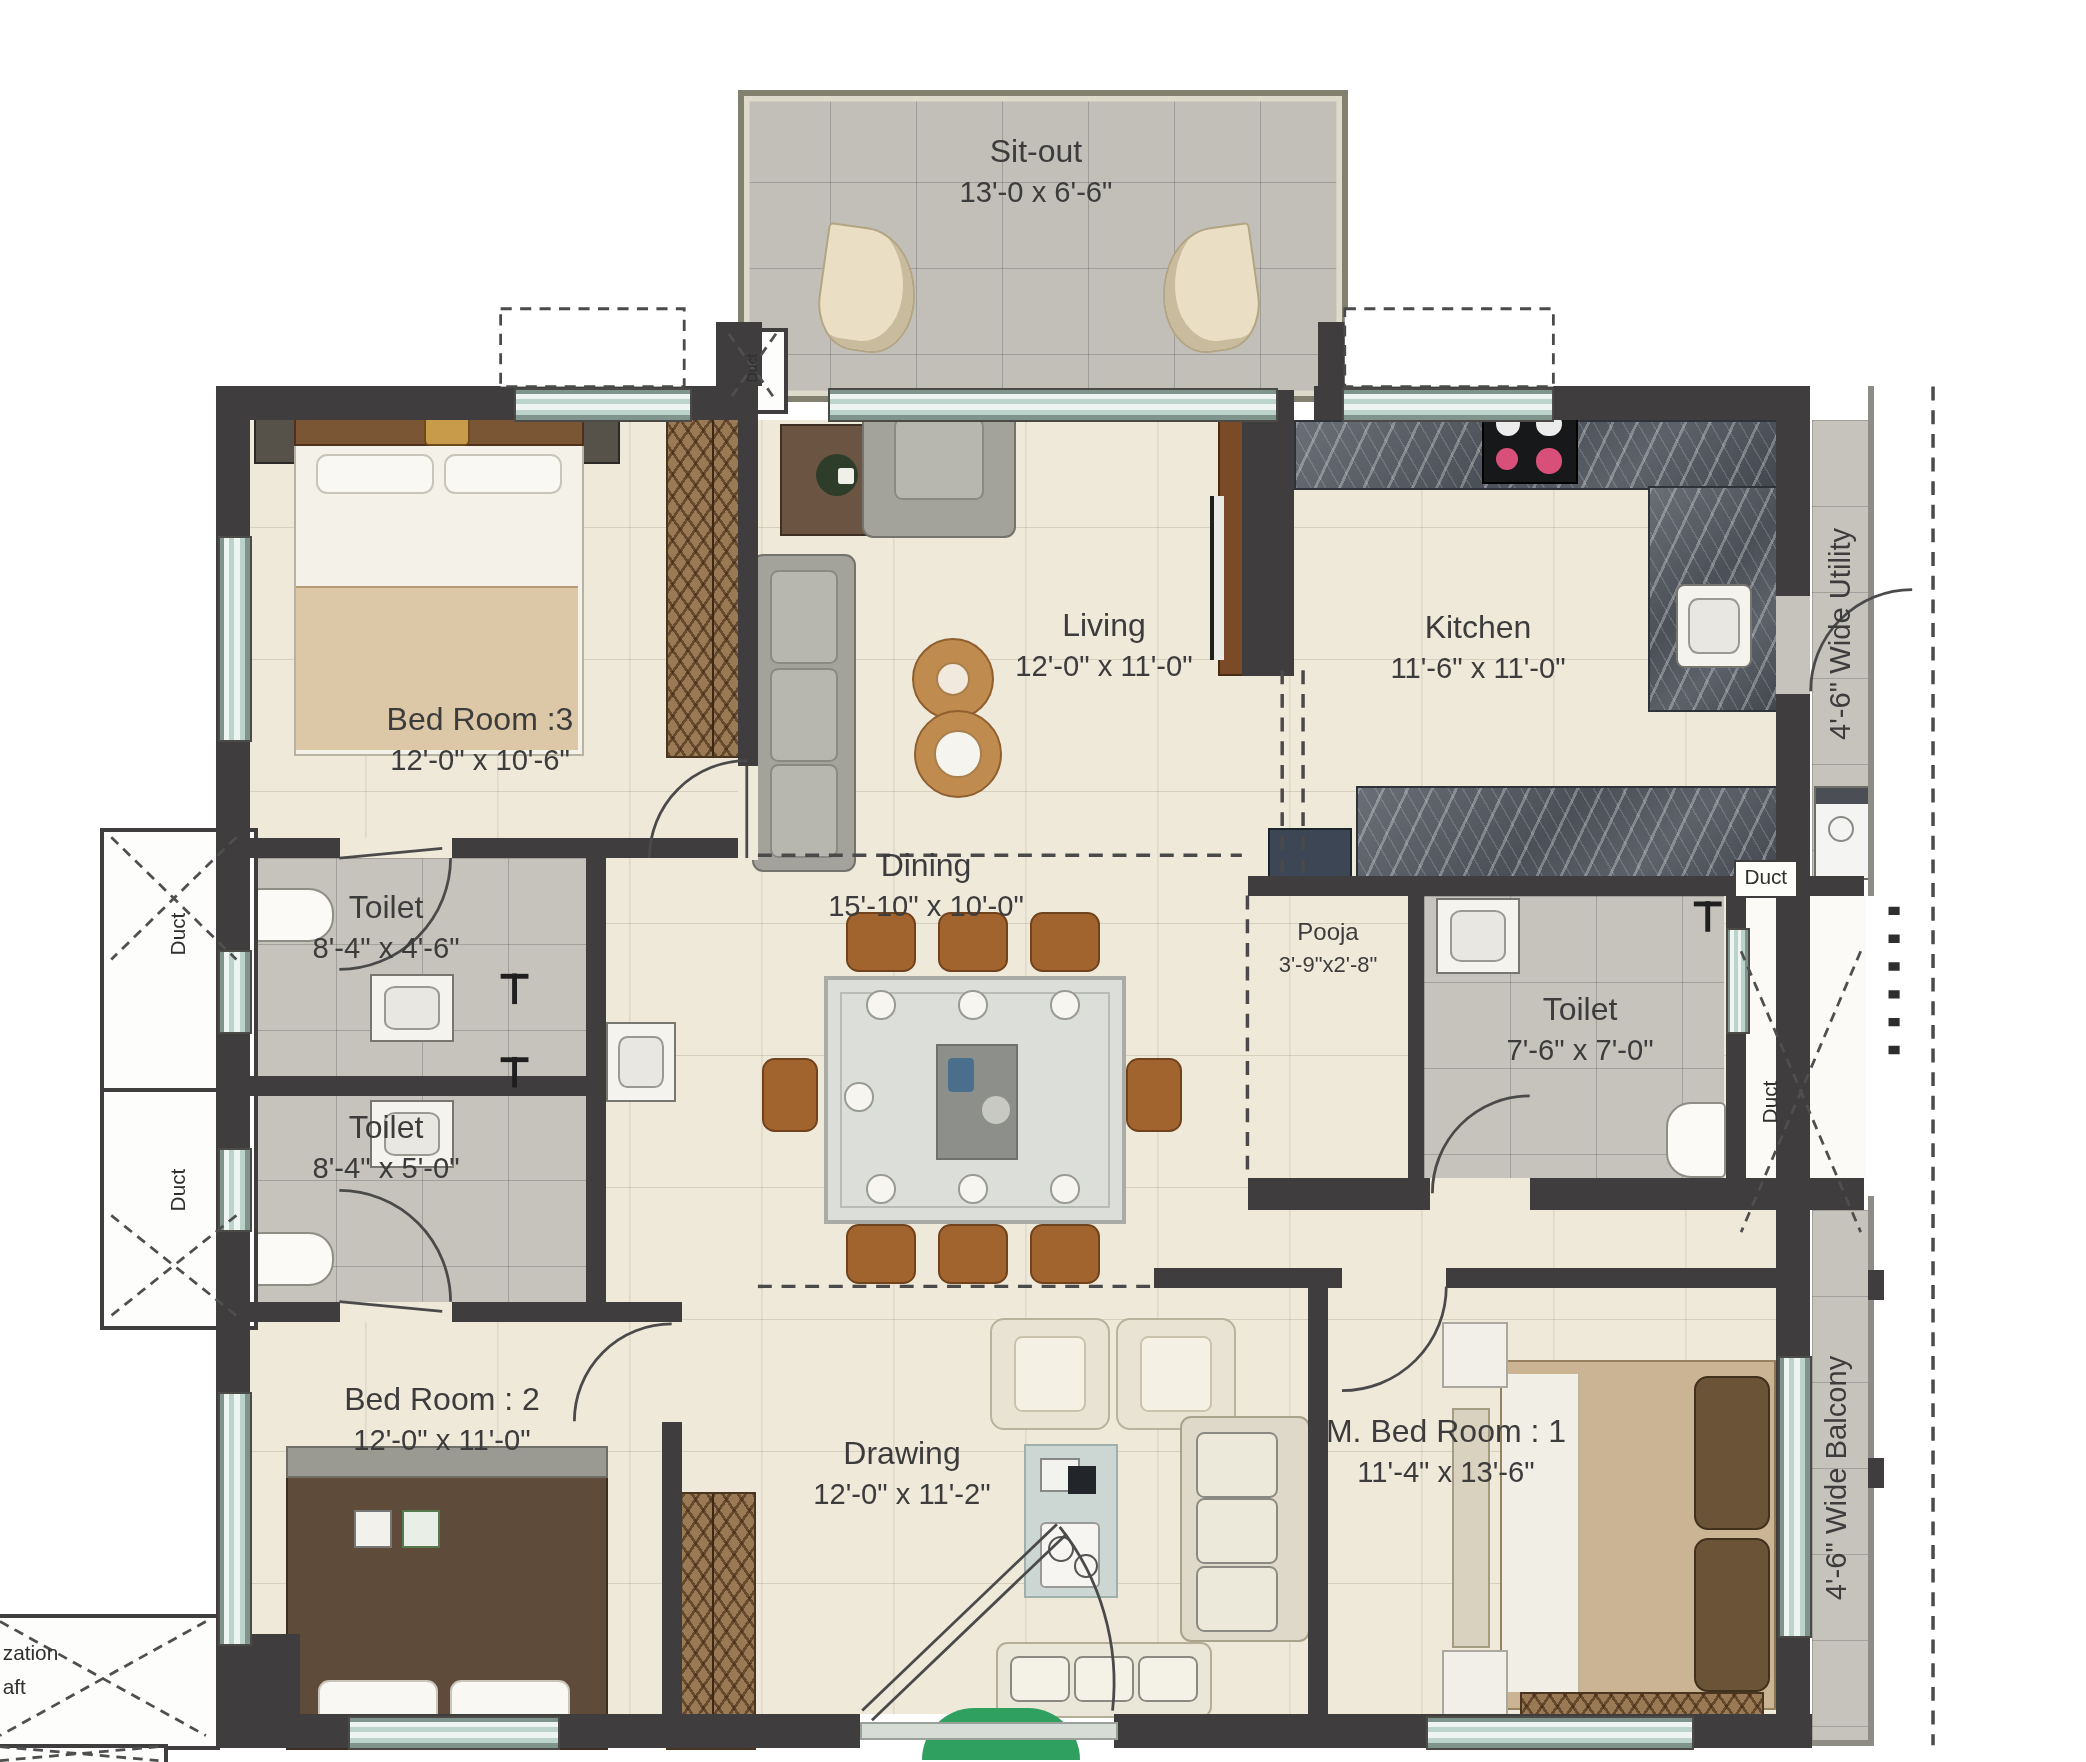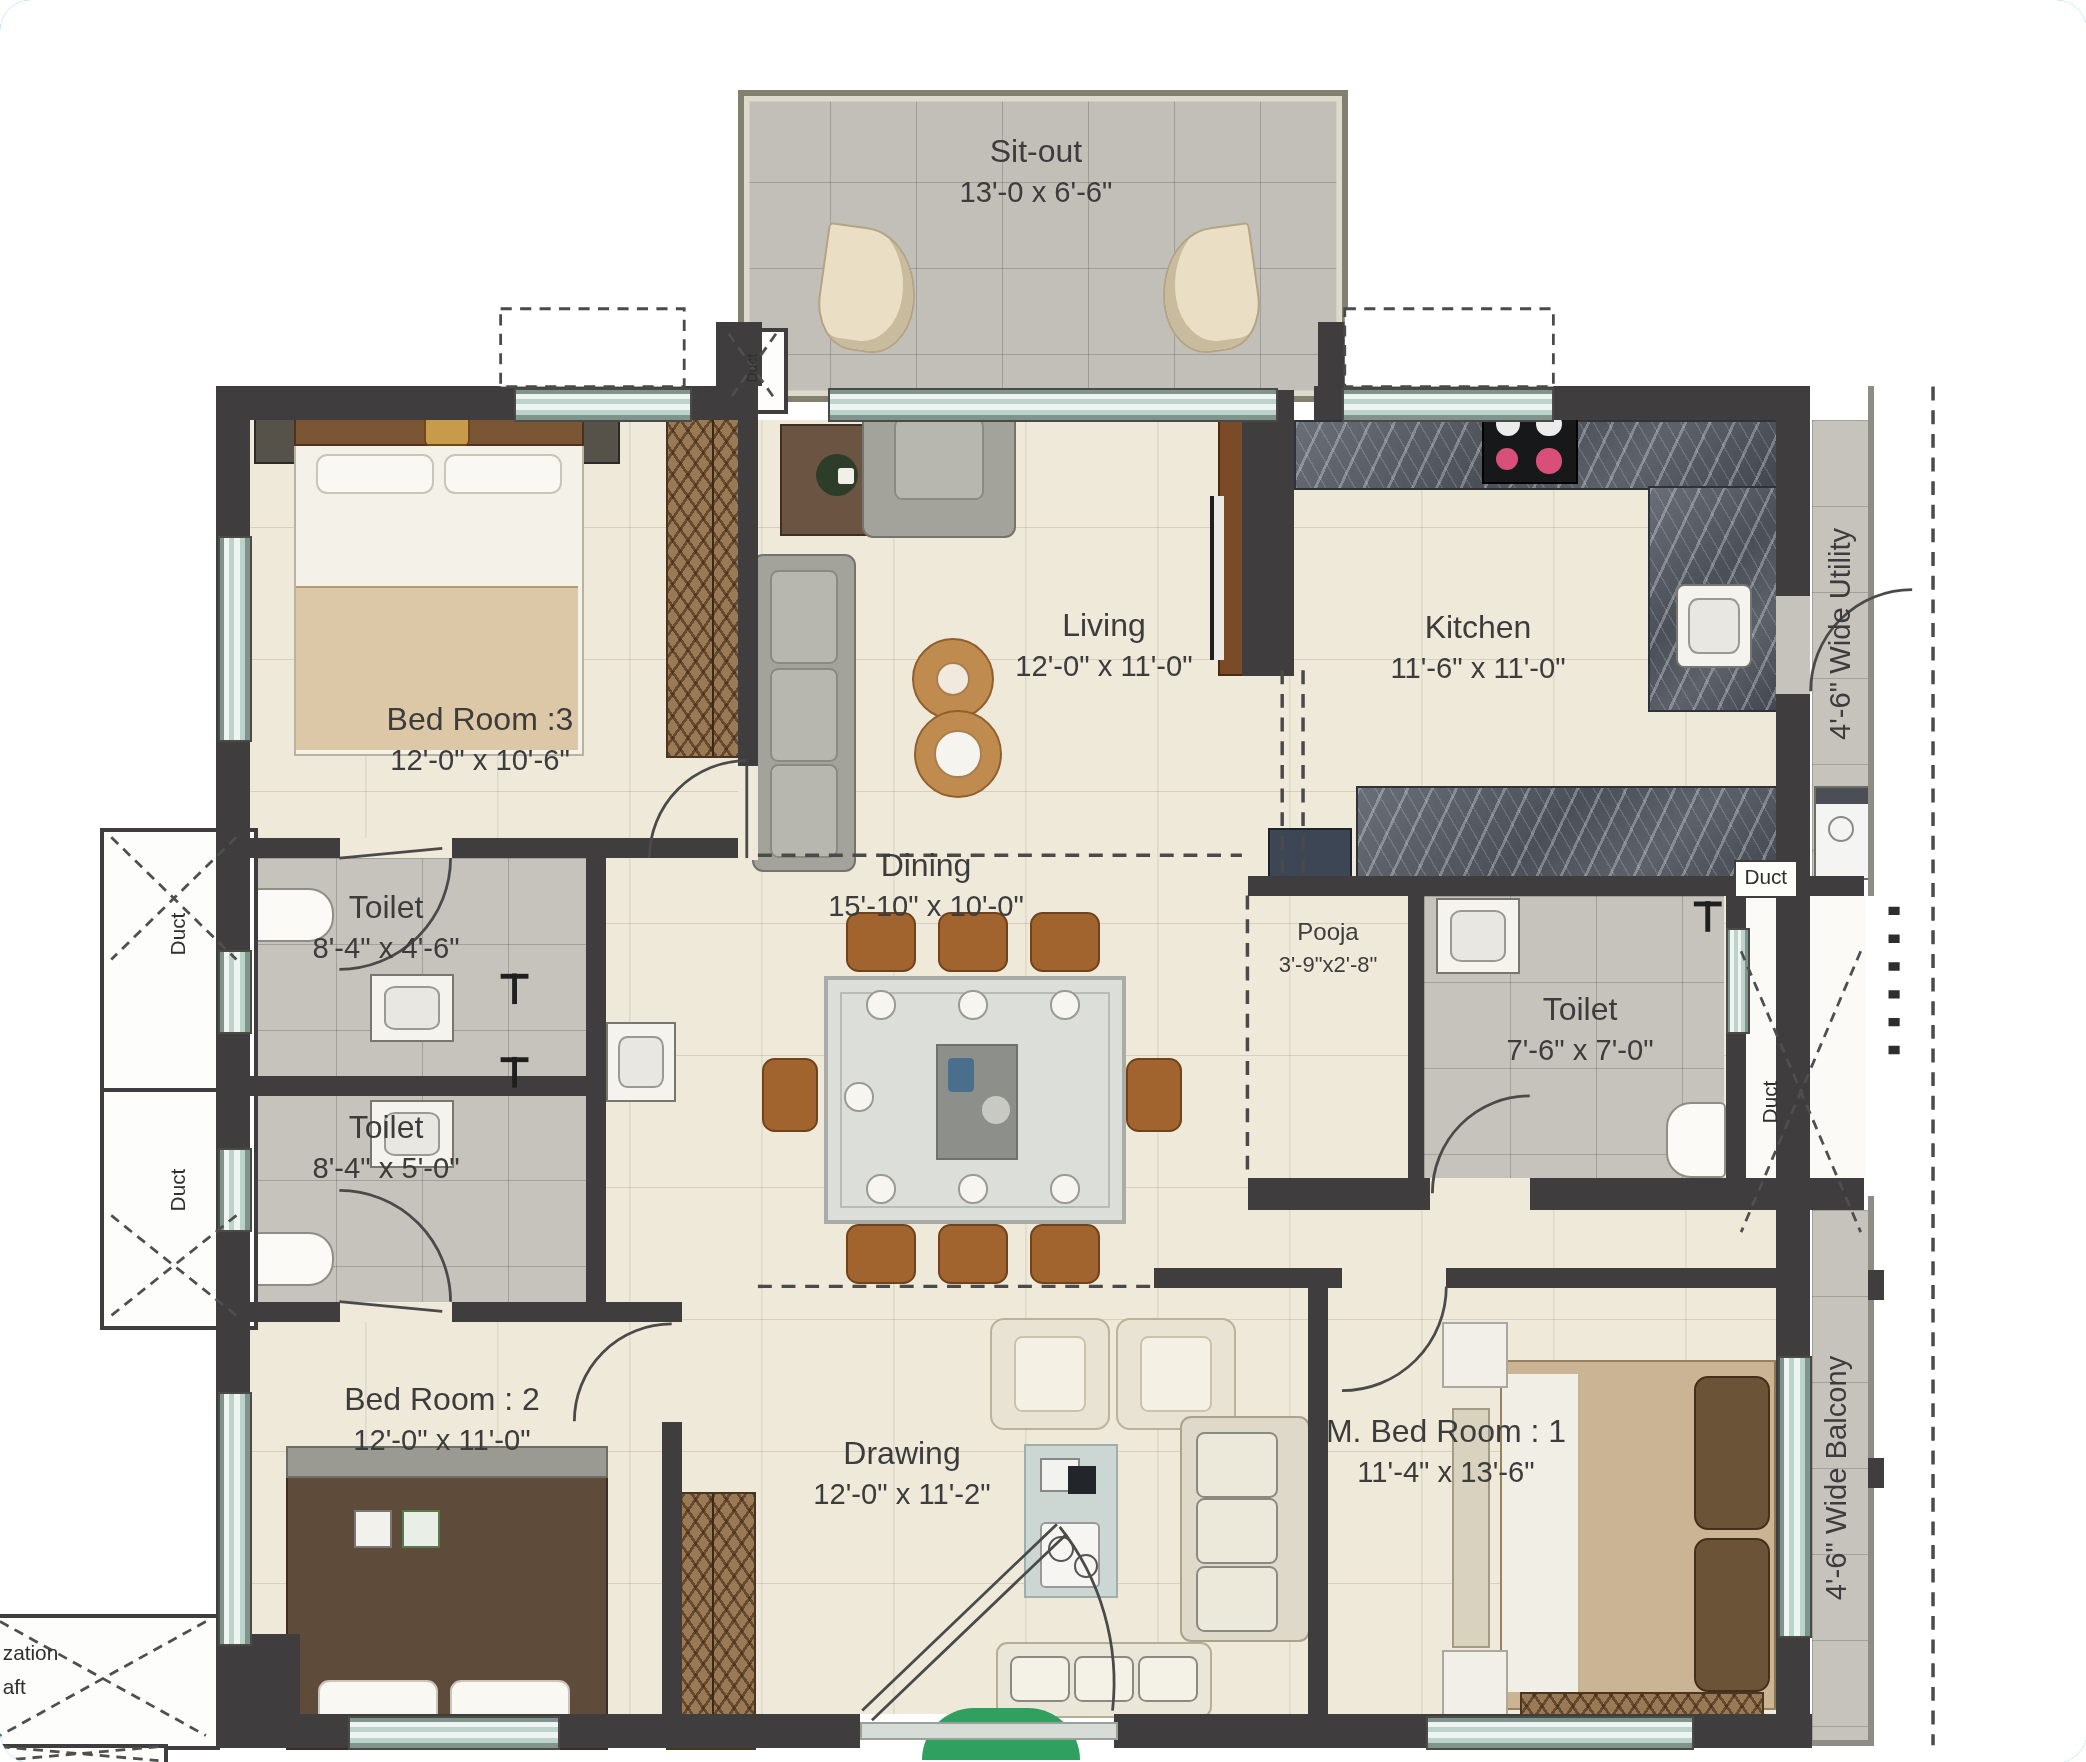--- a/index.html
+++ b/index.html
@@ -1,16 +1,16 @@
 <!DOCTYPE html>
 <html style="font-size:11px"><head>
 <meta charset="utf-8">
 <style>
   html,body{margin:0;padding:0;background:#fff;}
-  #viewport{width:2087px;height:1763px;overflow:hidden;background:#0ea5e9;border-radius:31px;}
+  #viewport{width:2087px;height:1763px;overflow:hidden;background:#0ea5e9;}
   #scale{transform:scale(2);transform-origin:0 0;}
   #plan{position:relative;width:1043px;height:881px;background:#fff;overflow:hidden;
         font-family:"Liberation Sans", sans-serif;color:#3c3c3c;}
   .abs{position:absolute;}
   .wall{position:absolute;background:#3f3d3d;z-index:15;}
   .thin{position:absolute;background:#8e8d85;z-index:14;}
   .floor-cream{position:absolute;z-index:2;background-color:#efe9da;
       background-image:linear-gradient(rgba(120,105,80,.20) 0.7px,transparent 0.7px),
       linear-gradient(90deg,rgba(120,105,80,.20) 0.7px,transparent 0.7px);
       background-size:66px 66px;background-position:-8.3px -12.5px;}

